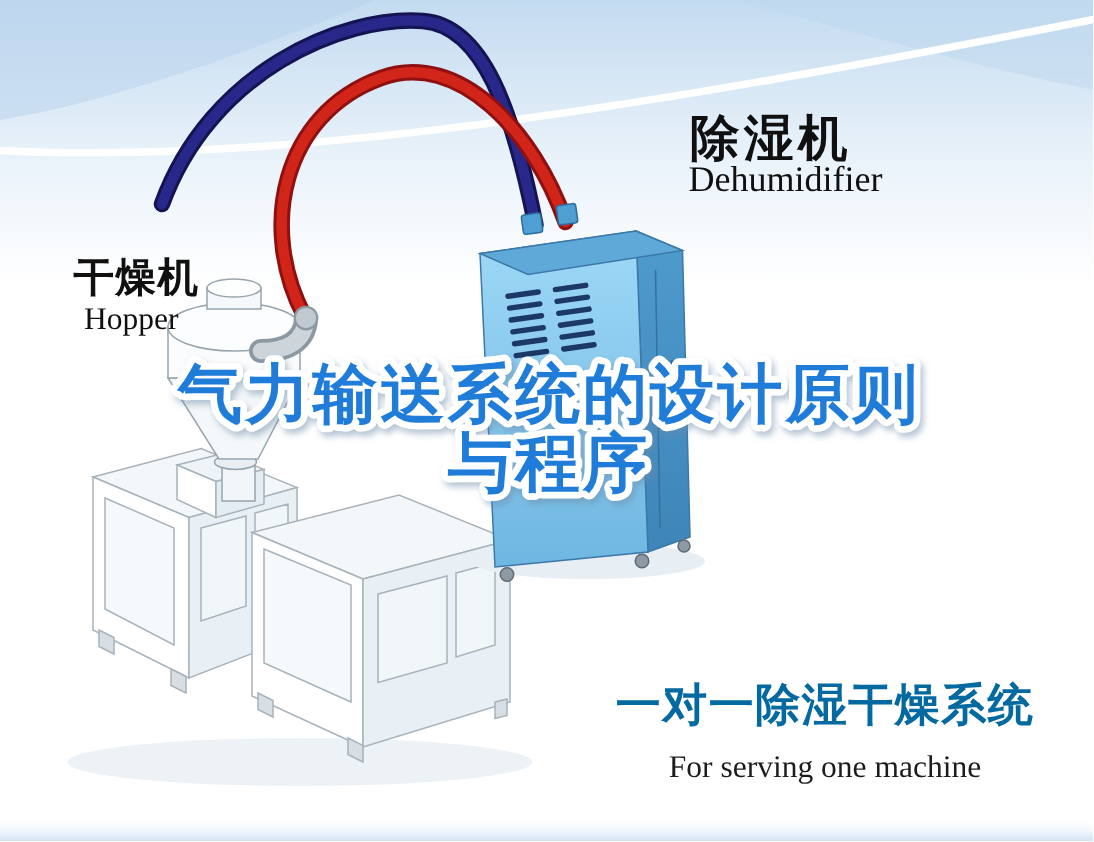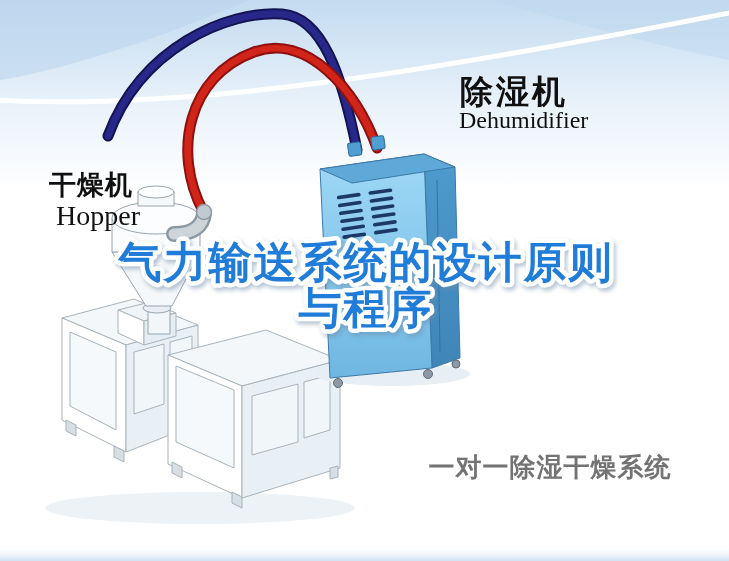--- a/index.html
+++ b/index.html
@@ -7,29 +7,29 @@
     position:relative;width:729px;height:561px;overflow:hidden;
     font-family:"Liberation Sans",sans-serif;background:#ffffff;
   }
   .art{position:absolute;left:0;top:0;}
   .label{position:absolute;white-space:nowrap;color:#101010;}
   .label-cn{font-weight:900;font-family:sans-serif;}
   .label-en{font-family:"Liberation Serif",serif;}
   .dehum-cn{left:460px;top:70px;font-size:33px;letter-spacing:3px;}
   .dehum-en{left:459px;top:107px;font-size:24px;}
   .hopper-cn{left:49px;top:167px;font-size:27px;letter-spacing:1px;text-align:right;}
-  .hopper-en{left:56px;top:200px;font-size:28px;}
+  .hopper-en{left:56px;top:200px;font-size:21px;}
   .title-svg{position:absolute;left:0;top:225px;pointer-events:none;}
   .title-text{
     font-family:sans-serif;font-weight:900;font-size:43px;letter-spacing:2px;
     fill:#1f7cd8;stroke:#ffffff;stroke-width:9px;stroke-linejoin:round;
     paint-order:stroke fill;text-anchor:middle;
   }
   .caption{position:absolute;left:400px;top:450px;width:300px;text-align:center;}
-  .caption-cn{font-family:sans-serif;font-weight:800;font-size:26px;color:#737373;letter-spacing:1px;}
+  .caption-cn{font-family:sans-serif;font-weight:800;font-size:30px;color:#0369a1;letter-spacing:1px;}
   .caption-en{font-family:"Liberation Serif",serif;font-size:21px;color:#1c1c1c;margin-top:8px;}
 </style>
 </head>
 <body>
 
 <div class="stage">
 
   <svg class="art" width="729" height="561" viewBox="0 0 729 561">
     <defs>
       <linearGradient id="bgGrad" x1="0" y1="0" x2="0" y2="1">
@@ -160,15 +160,16 @@
 
   <svg class="title-svg" width="729" height="130" viewBox="0 0 729 130">
     <g style="filter: drop-shadow(2px 3px 2px rgba(110,140,170,0.5));">
       <text class="title-text" x="366" y="52">气力输送系统的设计原则</text>
       <text class="title-text" x="366" y="98">与程序</text>
     </g>
   </svg>
 
   <div class="caption">
     <div class="caption-cn">一对一除湿干燥系统</div>
+    <div class="caption-en">For serving one machine</div>
   </div>
 
 </div>
 
 </body></html>

